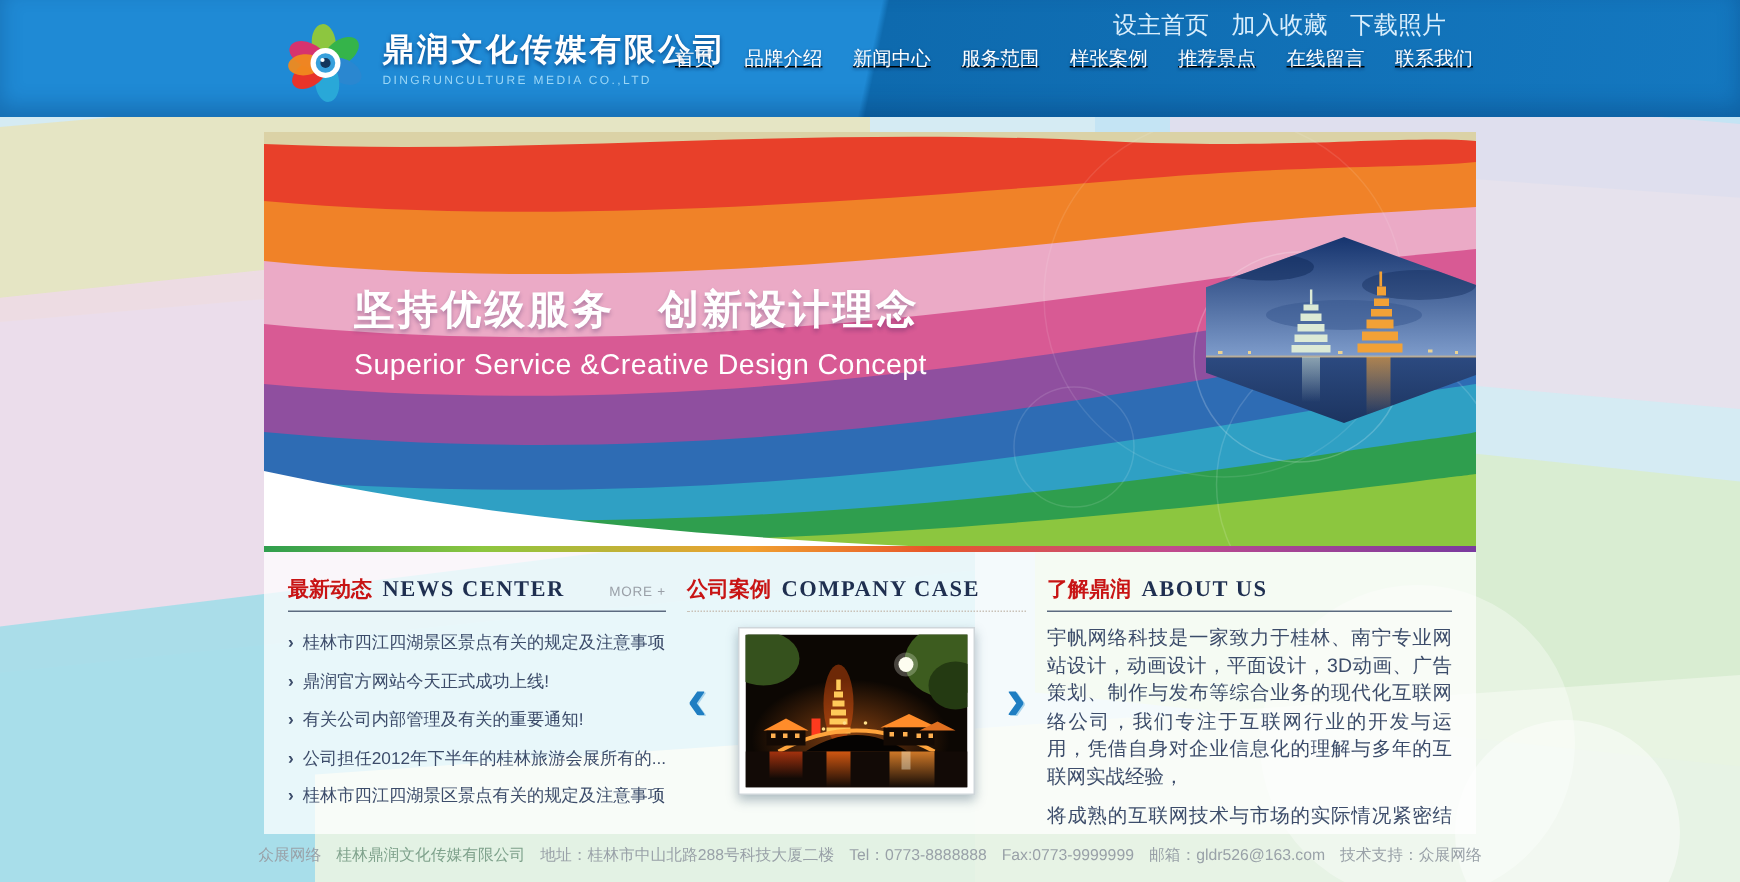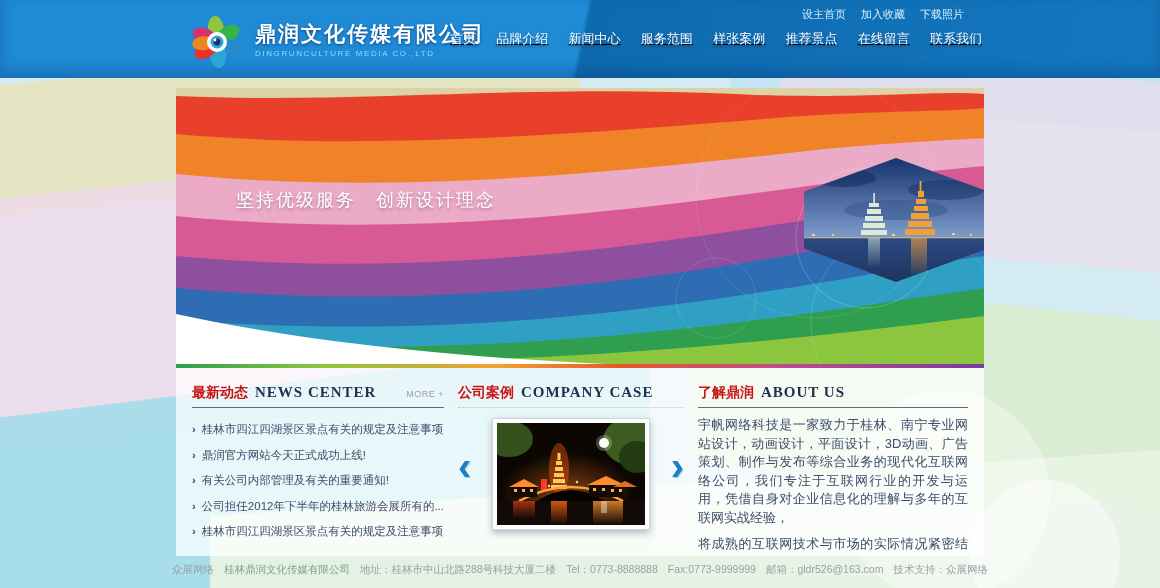--- a/index.html
+++ b/index.html
@@ -16,37 +16,37 @@
   .b-greenR{right:-70px;top:300px;width:540px;height:190px;background:#d9edcb;opacity:.85;transform:skewY(6deg);}
   .b-wash{left:210px;top:480px;width:1040px;height:220px;background:#e9f4e3;opacity:.9;transform:skewY(-4deg);}
   .circ{position:absolute;border-radius:50%;z-index:0;background:rgba(255,255,255,.35);}
   .c1{right:110px;top:390px;width:210px;height:210px;}
   .c2{right:40px;top:480px;width:150px;height:150px;background:rgba(255,255,255,.45);}
 
   
   .header{position:absolute;left:0;top:0;width:1160px;height:78px;z-index:3;
     background:linear-gradient(102deg,#1f8ad5 0%,#1f8ad5 50%,#0e6aae 50.4%,#1478c0 100%);
     box-shadow:inset 0 -7px 14px rgba(0,40,90,.28);}
-  .toplinks{position:absolute;top:7px;right:196px;display:flex;gap:15px;font-size:11px;}
+  .toplinks{position:absolute;top:7px;right:196px;display:flex;gap:15px;font-size:16px;}
   .toplink{color:#d9eefc;text-decoration:none;}
   .logo{position:absolute;left:188px;top:11px;display:flex;align-items:center;gap:9px;cursor:pointer;}
   .logo-cn{font-size:21px;font-weight:bold;color:#fff;letter-spacing:2px;
            text-shadow:0 1px 3px rgba(0,50,110,.75);line-height:1.15;}
   .logo-en{font-size:8px;color:#9bd6f6;letter-spacing:1.6px;margin-top:2px;}
   .nav{position:absolute;left:442px;top:0;width:548px;height:78px;display:flex;
        align-items:center;justify-content:space-between;padding:0 8px;box-sizing:border-box;text-decoration:underline;}
   .nav-item{color:#fff;font-size:13px;text-decoration:none;white-space:nowrap;
             text-shadow:0 1px 2px rgba(0,40,90,.5);}
 
   
   .banner{position:absolute;left:176px;top:88px;width:808px;height:276px;overflow:hidden;z-index:2;}
   .banner svg.waves{position:absolute;left:0;top:0;}
   .swirls{position:absolute;left:0;top:0;pointer-events:none;}
   .hero-text{position:absolute;left:60px;top:100px;color:#fff;z-index:2;}
-  .hero-cn{font-size:18px;font-weight:normal;letter-spacing:2px;text-shadow:0 2px 3px rgba(40,20,80,.3);}
+  .hero-cn{font-size:27px;font-weight:bold;letter-spacing:2px;text-shadow:0 2px 3px rgba(40,20,80,.3);}
   .hero-en{font-size:19px;margin-top:9px;letter-spacing:.3px;font-weight:normal;}
   .hexagon{position:absolute;left:628px;top:70px;width:184px;height:124px;z-index:2;
     clip-path:polygon(50% 0,100% 27%,100% 73%,50% 100%,0 73%,0 27%);}
   .strip{position:absolute;left:176px;top:364px;width:808px;height:4px;z-index:2;
     background:linear-gradient(90deg,#2f9e4e 0%,#8cc63f 18%,#f0a030 40%,#e8572a 55%,#c04a8e 75%,#7a3a9f 100%);}
 
   
   .panel{position:absolute;left:176px;top:368px;width:808px;height:188px;z-index:2;
     background:rgba(255,255,255,.74);display:flex;gap:14px;padding:16px 16px 0;box-sizing:border-box;overflow:hidden;}
   .col-news{width:252px;flex:none;}
@@ -146,20 +146,21 @@
       <path d="M0,226 C120,252 260,268 430,276 L0,276 Z" fill="#ffffff"></path>
     </svg>
     <svg class="swirls" width="808" height="276" viewBox="0 0 808 276">
       <circle cx="690" cy="150" r="70" fill="none" stroke="#ffffff" stroke-opacity=".20"></circle>
       <circle cx="730" cy="235" r="95" fill="none" stroke="#ffffff" stroke-opacity=".14"></circle>
       <circle cx="640" cy="110" r="120" fill="none" stroke="#ffffff" stroke-opacity=".10"></circle>
       <circle cx="540" cy="210" r="40" fill="none" stroke="#ffffff" stroke-opacity=".12"></circle>
     </svg>
     <div class="hero-text">
       <div class="hero-cn">坚持优级服务　创新设计理念</div>
+      <div class="hero-en">Superior Service &amp;Creative Design Concept</div>
     </div>
     <div class="hexagon">
       <svg width="184" height="124" viewBox="0 0 184 124">
         <defs>
           <linearGradient id="sky" x1="0" y1="0" x2="0" y2="1">
             <stop offset="0" stop-color="#16346e"></stop>
               <stop offset="1" stop-color="#7e9ccb"></stop>
           </linearGradient>
           <linearGradient id="wat" x1="0" y1="0" x2="0" y2="1">
             <stop offset="0" stop-color="#2c4a80"></stop>

